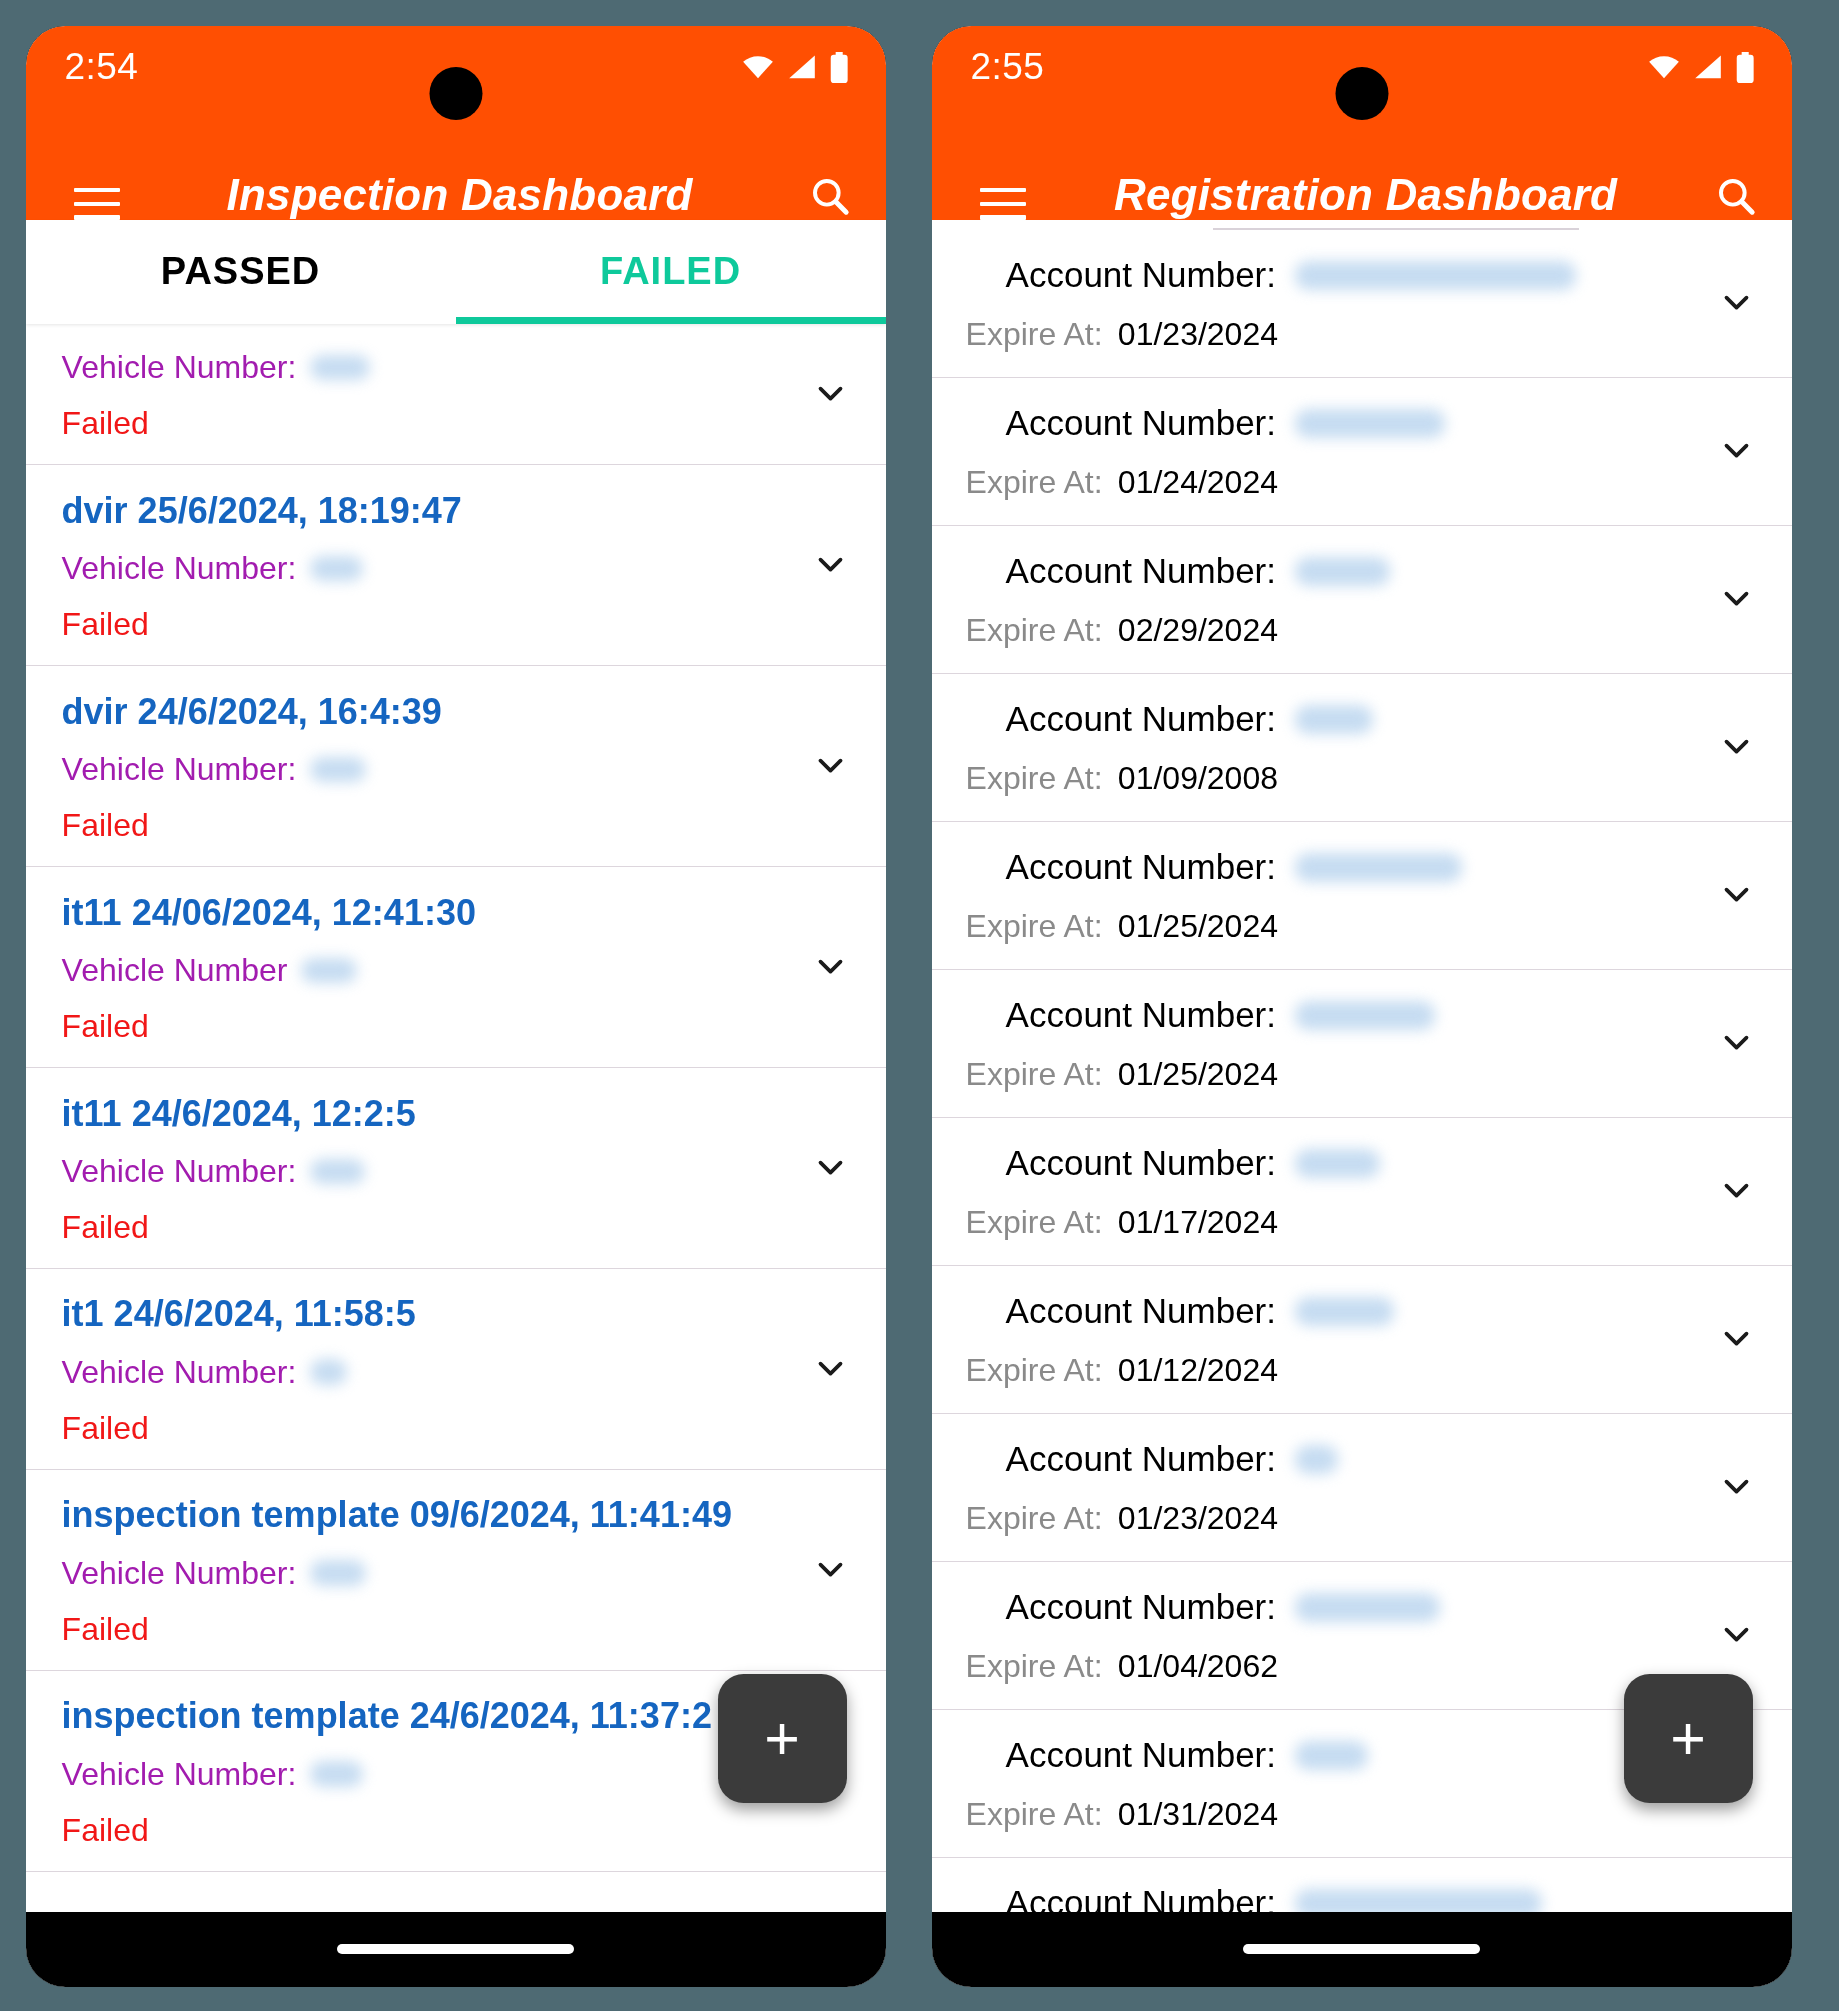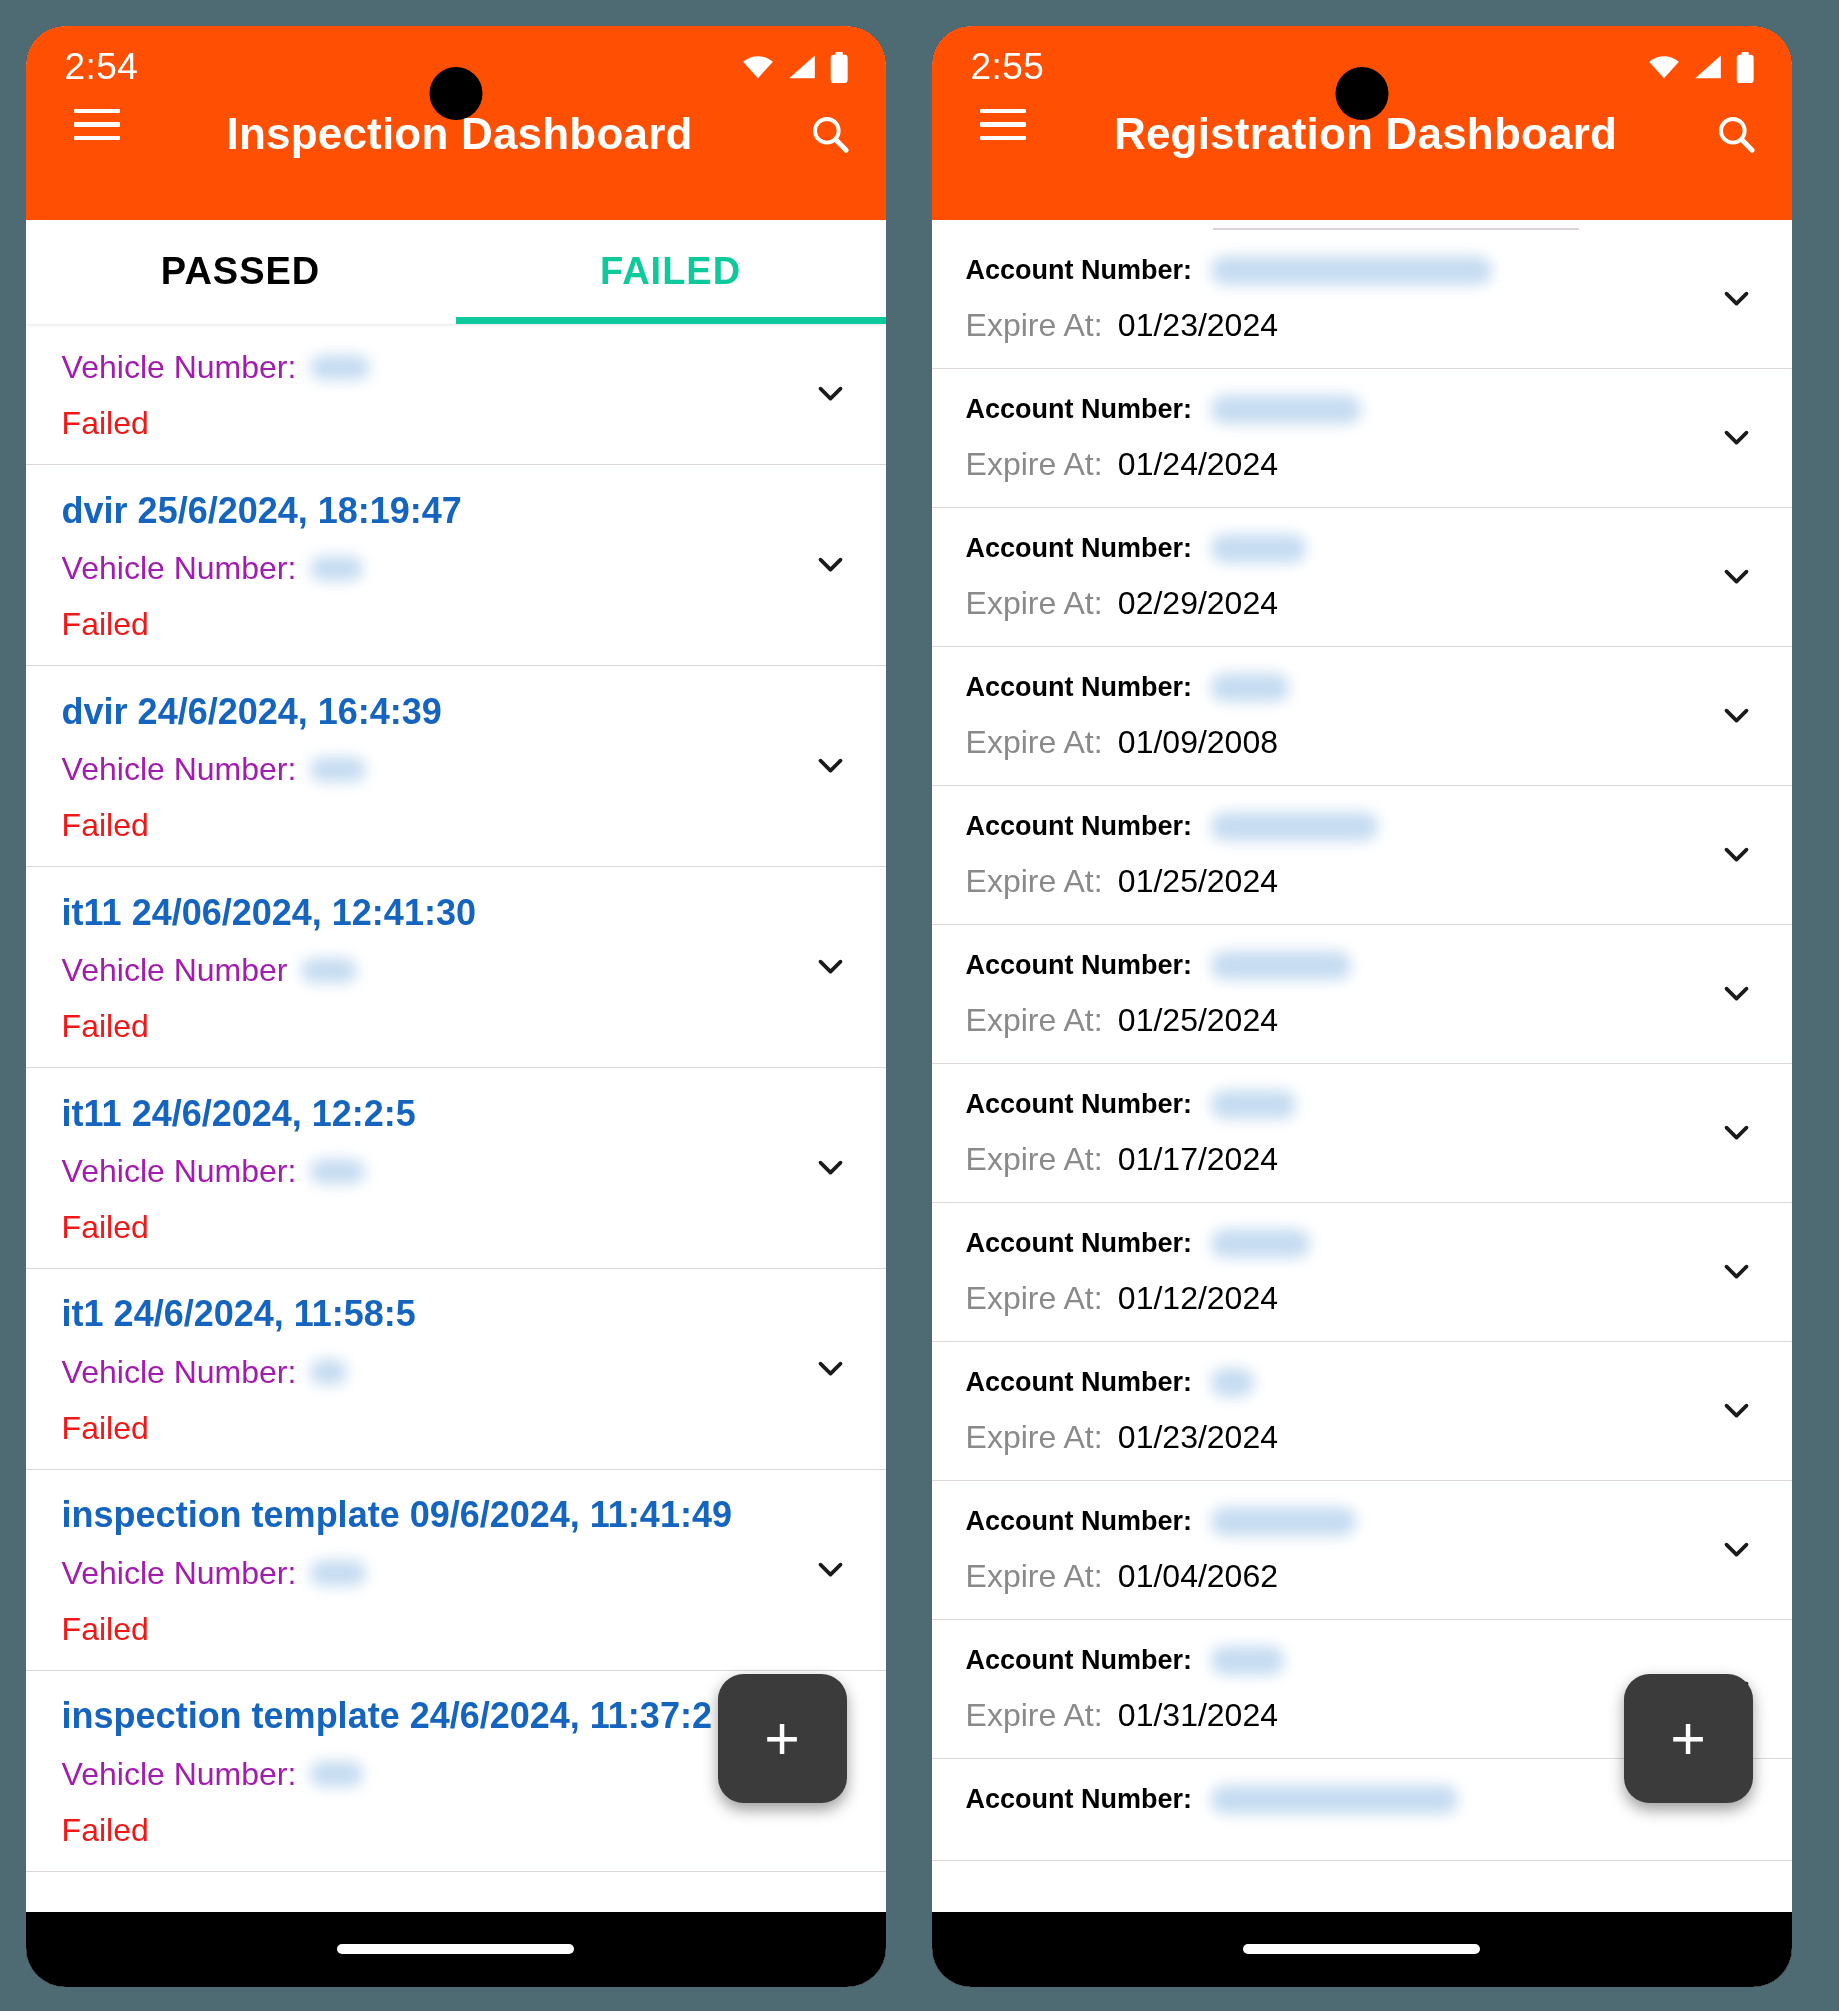--- a/index.html
+++ b/index.html
@@ -60,23 +60,24 @@
     width: 53px; height: 53px;
     background: #000;
     border-radius: 50%;
   }
 
   
   .appbar {
     height: 111px;
     background: #ff4f02;
     display: flex;
-    align-items: flex-start;
+    align-items: flex-end;
     padding: 0 32px 0 48px;
     flex: 0 0 auto;
+    font-style: italic;
   }
   .hamburger { width: 46px; display: flex; flex-direction: column; gap: 9.4px; cursor: pointer; }
   .hamburger i { display: block; height: 4.3px; background: #fff; border-radius: 0.9px; }
   .appbar-title {
     color: #fff;
     font-size: 44px;
     font-weight: 700;
     flex: 1;
     text-align: center;
     letter-spacing: 0.2px;
@@ -164,24 +165,25 @@
 
   
   .reg-row {
     padding: 25.6px 34px 24px 34px;
     border-bottom: 1.7px solid #ddd6dd;
     position: relative;
   }
   .reg-acct {
     display: flex;
     align-items: center;
-    font-size: 27px;
-    font-weight: 700;
+    font-size: 35px;
+    font-weight: 400;
     color: #000;
     margin-bottom: 20.4px;
+    margin-left: 40px;
   }
   .reg-exp {
     font-size: 32px;
     color: #8a8a8a;
   }
   .reg-exp b { color: #000; font-weight: 400; margin-left: 15.3px; }
   .reg-top-partial {
     height: 10.2px;
     border-bottom: 2.6px solid #d9d2d9;
     margin: 0 213px 0 281px;

